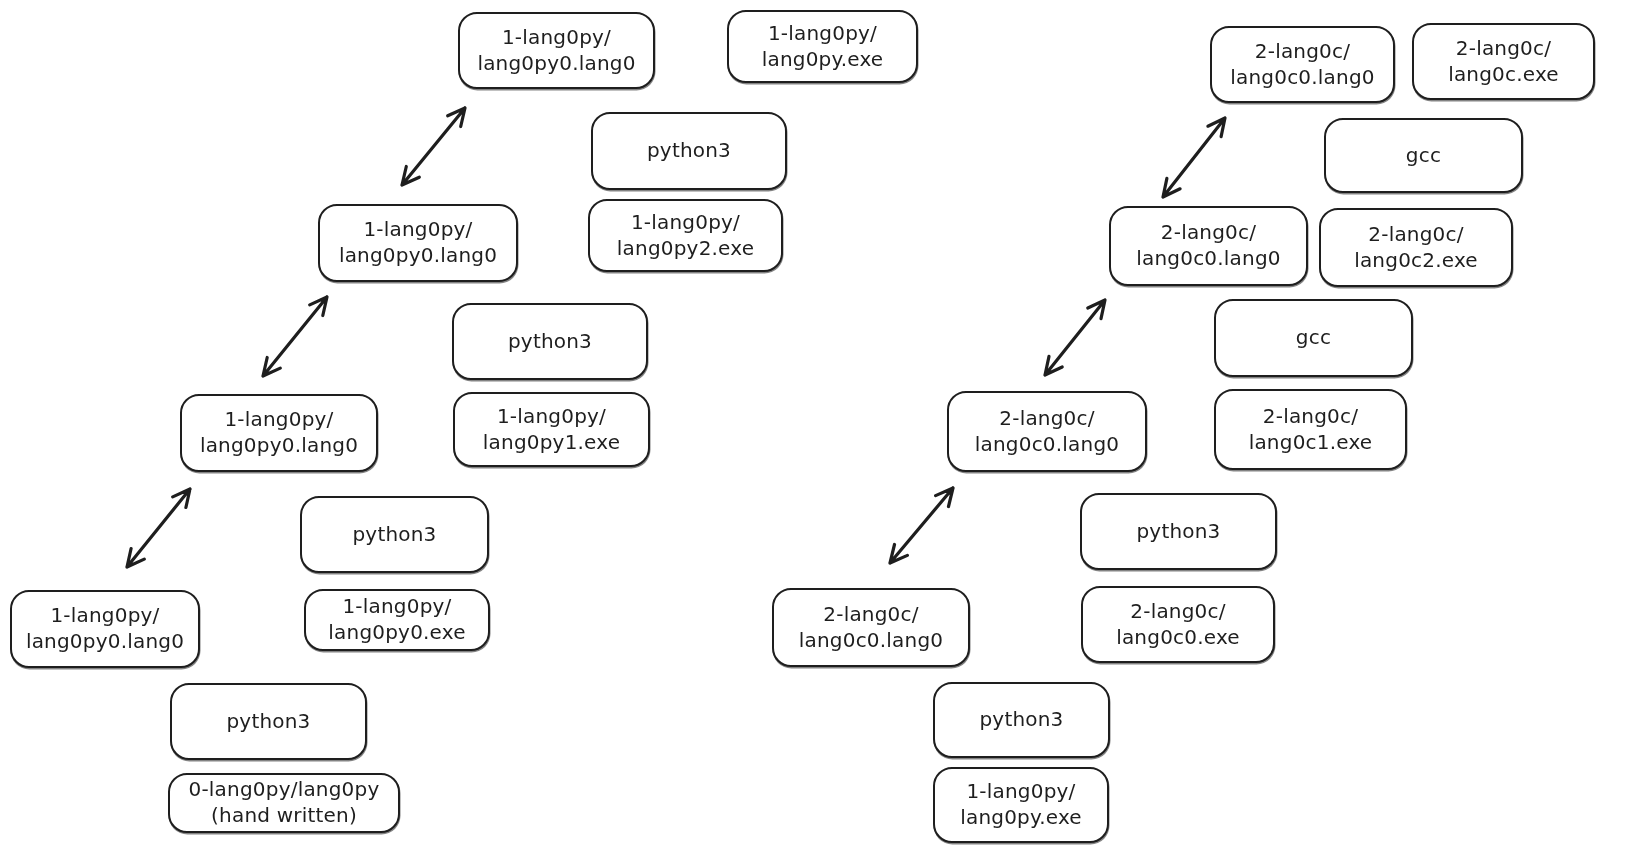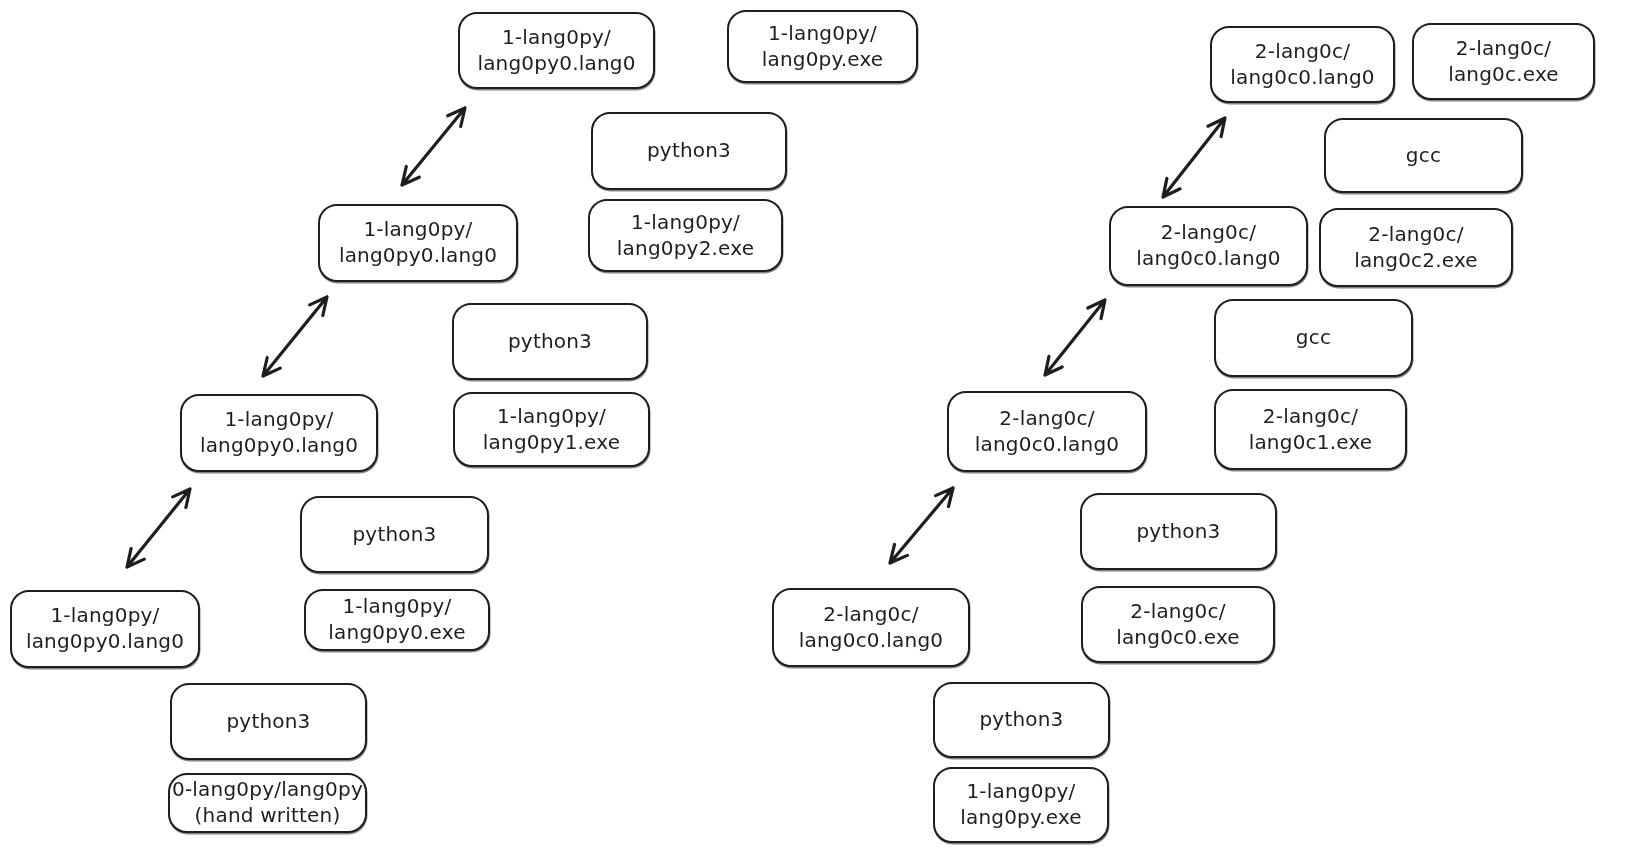--- a/index.html
+++ b/index.html
@@ -37,21 +37,21 @@
   }
   .arrow {
     position: absolute;
     overflow: visible;
   }
 </style>
 </head>
 <body>
 
 <div id="canvas" style="background: rgb(255, 255, 255);">
-    <div class="node" style="left: 168px; top: 773px; width: 199px; height: 60px; border-color: rgb(30, 30, 30); background: rgb(255, 255, 255);">
+    <div class="node" style="left: 168px; top: 773px; width: 232px; height: 60px; border-color: rgb(30, 30, 30); background: rgb(255, 255, 255);">
       <div class="node-line">0-lang0py/lang0py</div>
       <div class="node-line">(hand written)</div>
     </div>
     <div class="node" style="left: 170px; top: 683px; width: 197px; height: 77px; border-color: rgb(30, 30, 30); background: rgb(255, 255, 255);">
       <div class="node-line">python3</div>
     </div>
     <div class="node" style="left: 10px; top: 590px; width: 190px; height: 78px; border-color: rgb(30, 30, 30); background: rgb(255, 255, 255);">
       <div class="node-line">1-lang0py/</div>
       <div class="node-line">lang0py0.lang0</div>
     </div>

